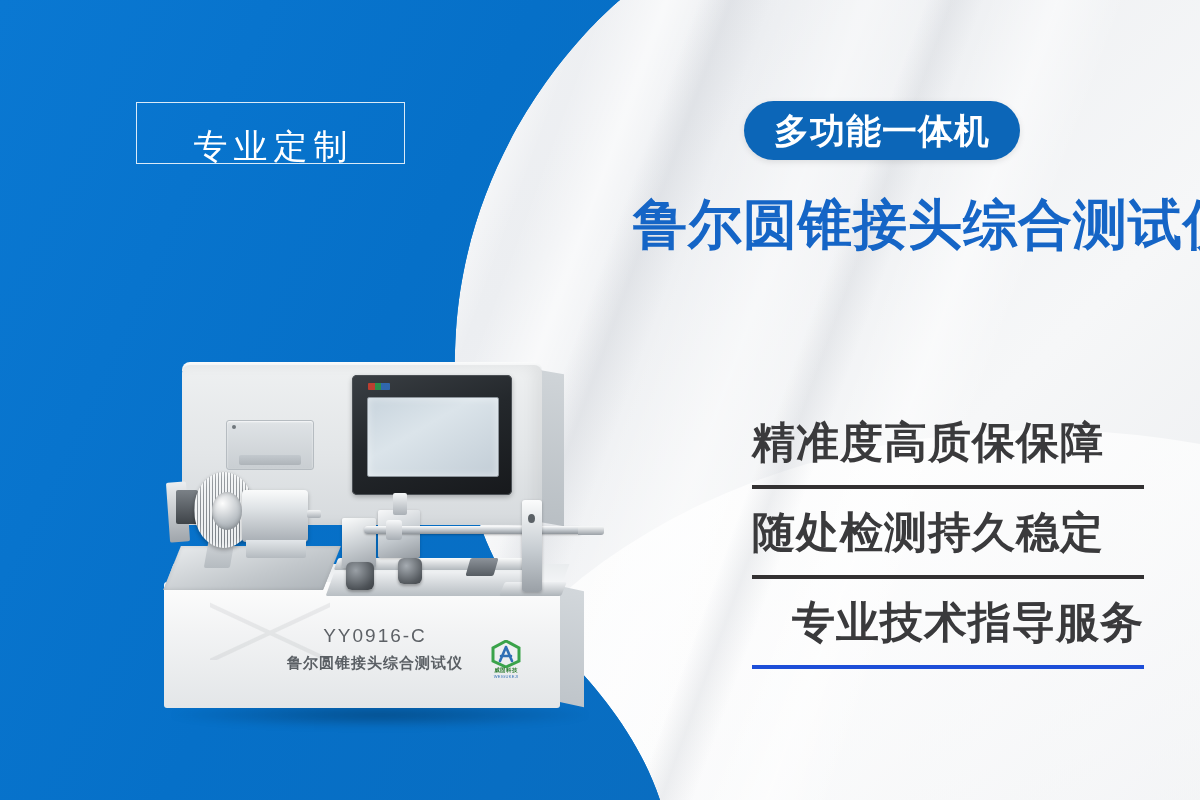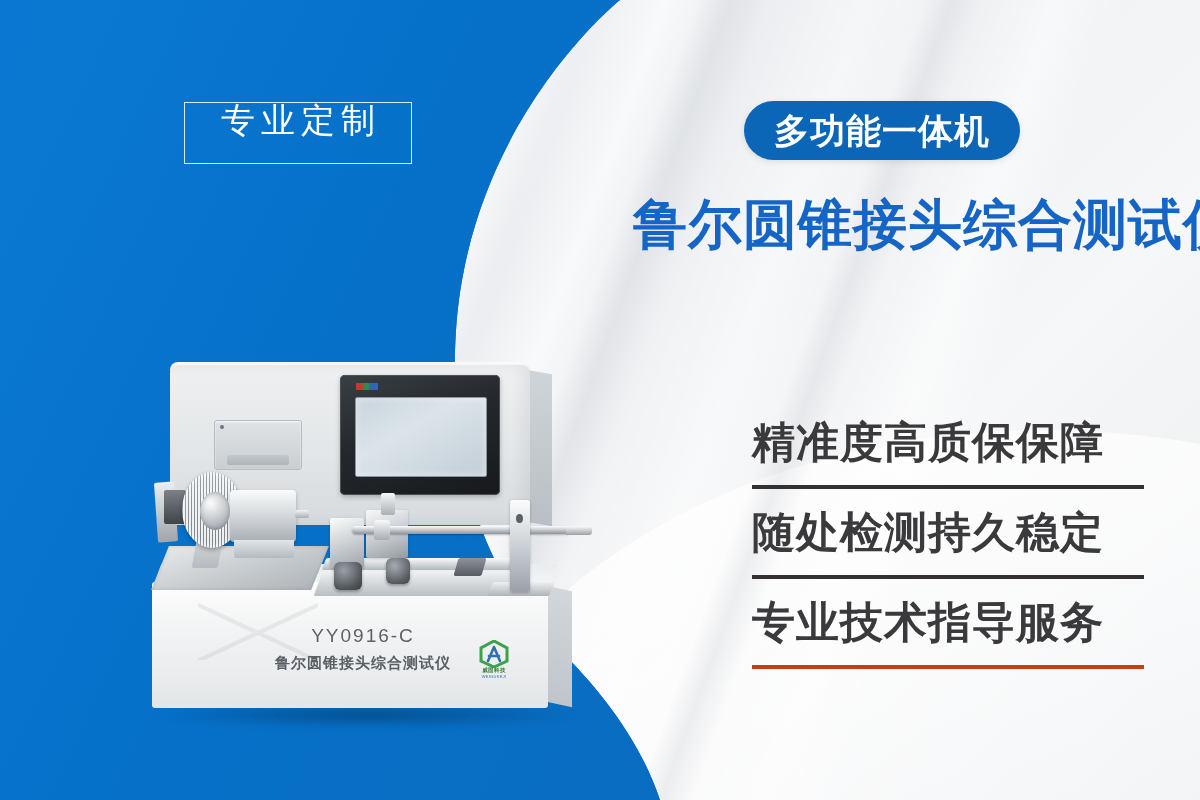--- a/index.html
+++ b/index.html
@@ -72,27 +72,26 @@
     content: "";
     position: absolute;
     inset: 0;
     background: linear-gradient(115deg, #0a78d2 0%, #0670c8 45%, #0a6cbe 100%);
   }
 
   
   .custom-badge {
     position: absolute;
     left: 136px; top: 102px;
-    width: 228px; height: 62px;
+    width: 269px; height: 62px;
     border: 1px solid rgba(255,255,255,0.85);
     display: flex;
-    align-items: flex-start;
+    align-items: flex-end;
     justify-content: center;
     box-sizing: border-box;
-    margin-left: 48px;
   }
   .custom-badge span {
     color: #ffffff;
     font-size: 34px;
     letter-spacing: 6px;
     text-indent: 6px;
     font-weight: 300;
     line-height: 1;
   }
 
@@ -136,34 +135,34 @@
     left: 752px; top: 399px;
     width: 392px;
   }
   .feature-row {
     position: relative;
     height: 86px;
     border-bottom: 4px solid #333132;
     display: flex;
     align-items: center;
   }
-  .feature-row:last-child { border-bottom: 4px solid #c2410c; }
+  .feature-row:last-child { border-bottom: 4px solid #1d4ed8; justify-content: flex-end; }
   .feature-text {
     color: #3a3a3c;
     font-size: 43px;
     font-weight: bold;
     letter-spacing: 1px;
     line-height: 1;
     white-space: nowrap;
   }
 
   
   .product {
     position: absolute;
-    left: 138px; top: 350px;
+    left: 150px; top: 350px;
     width: 540px; height: 420px;
   }
 
   
   .prod-shadow {
     position: absolute;
     left: 20px; top: 352px;
     width: 420px; height: 26px;
     background: radial-gradient(ellipse at center, rgba(0,0,0,0.28) 0%, rgba(0,0,0,0.0) 72%);
     filter: blur(3px);

